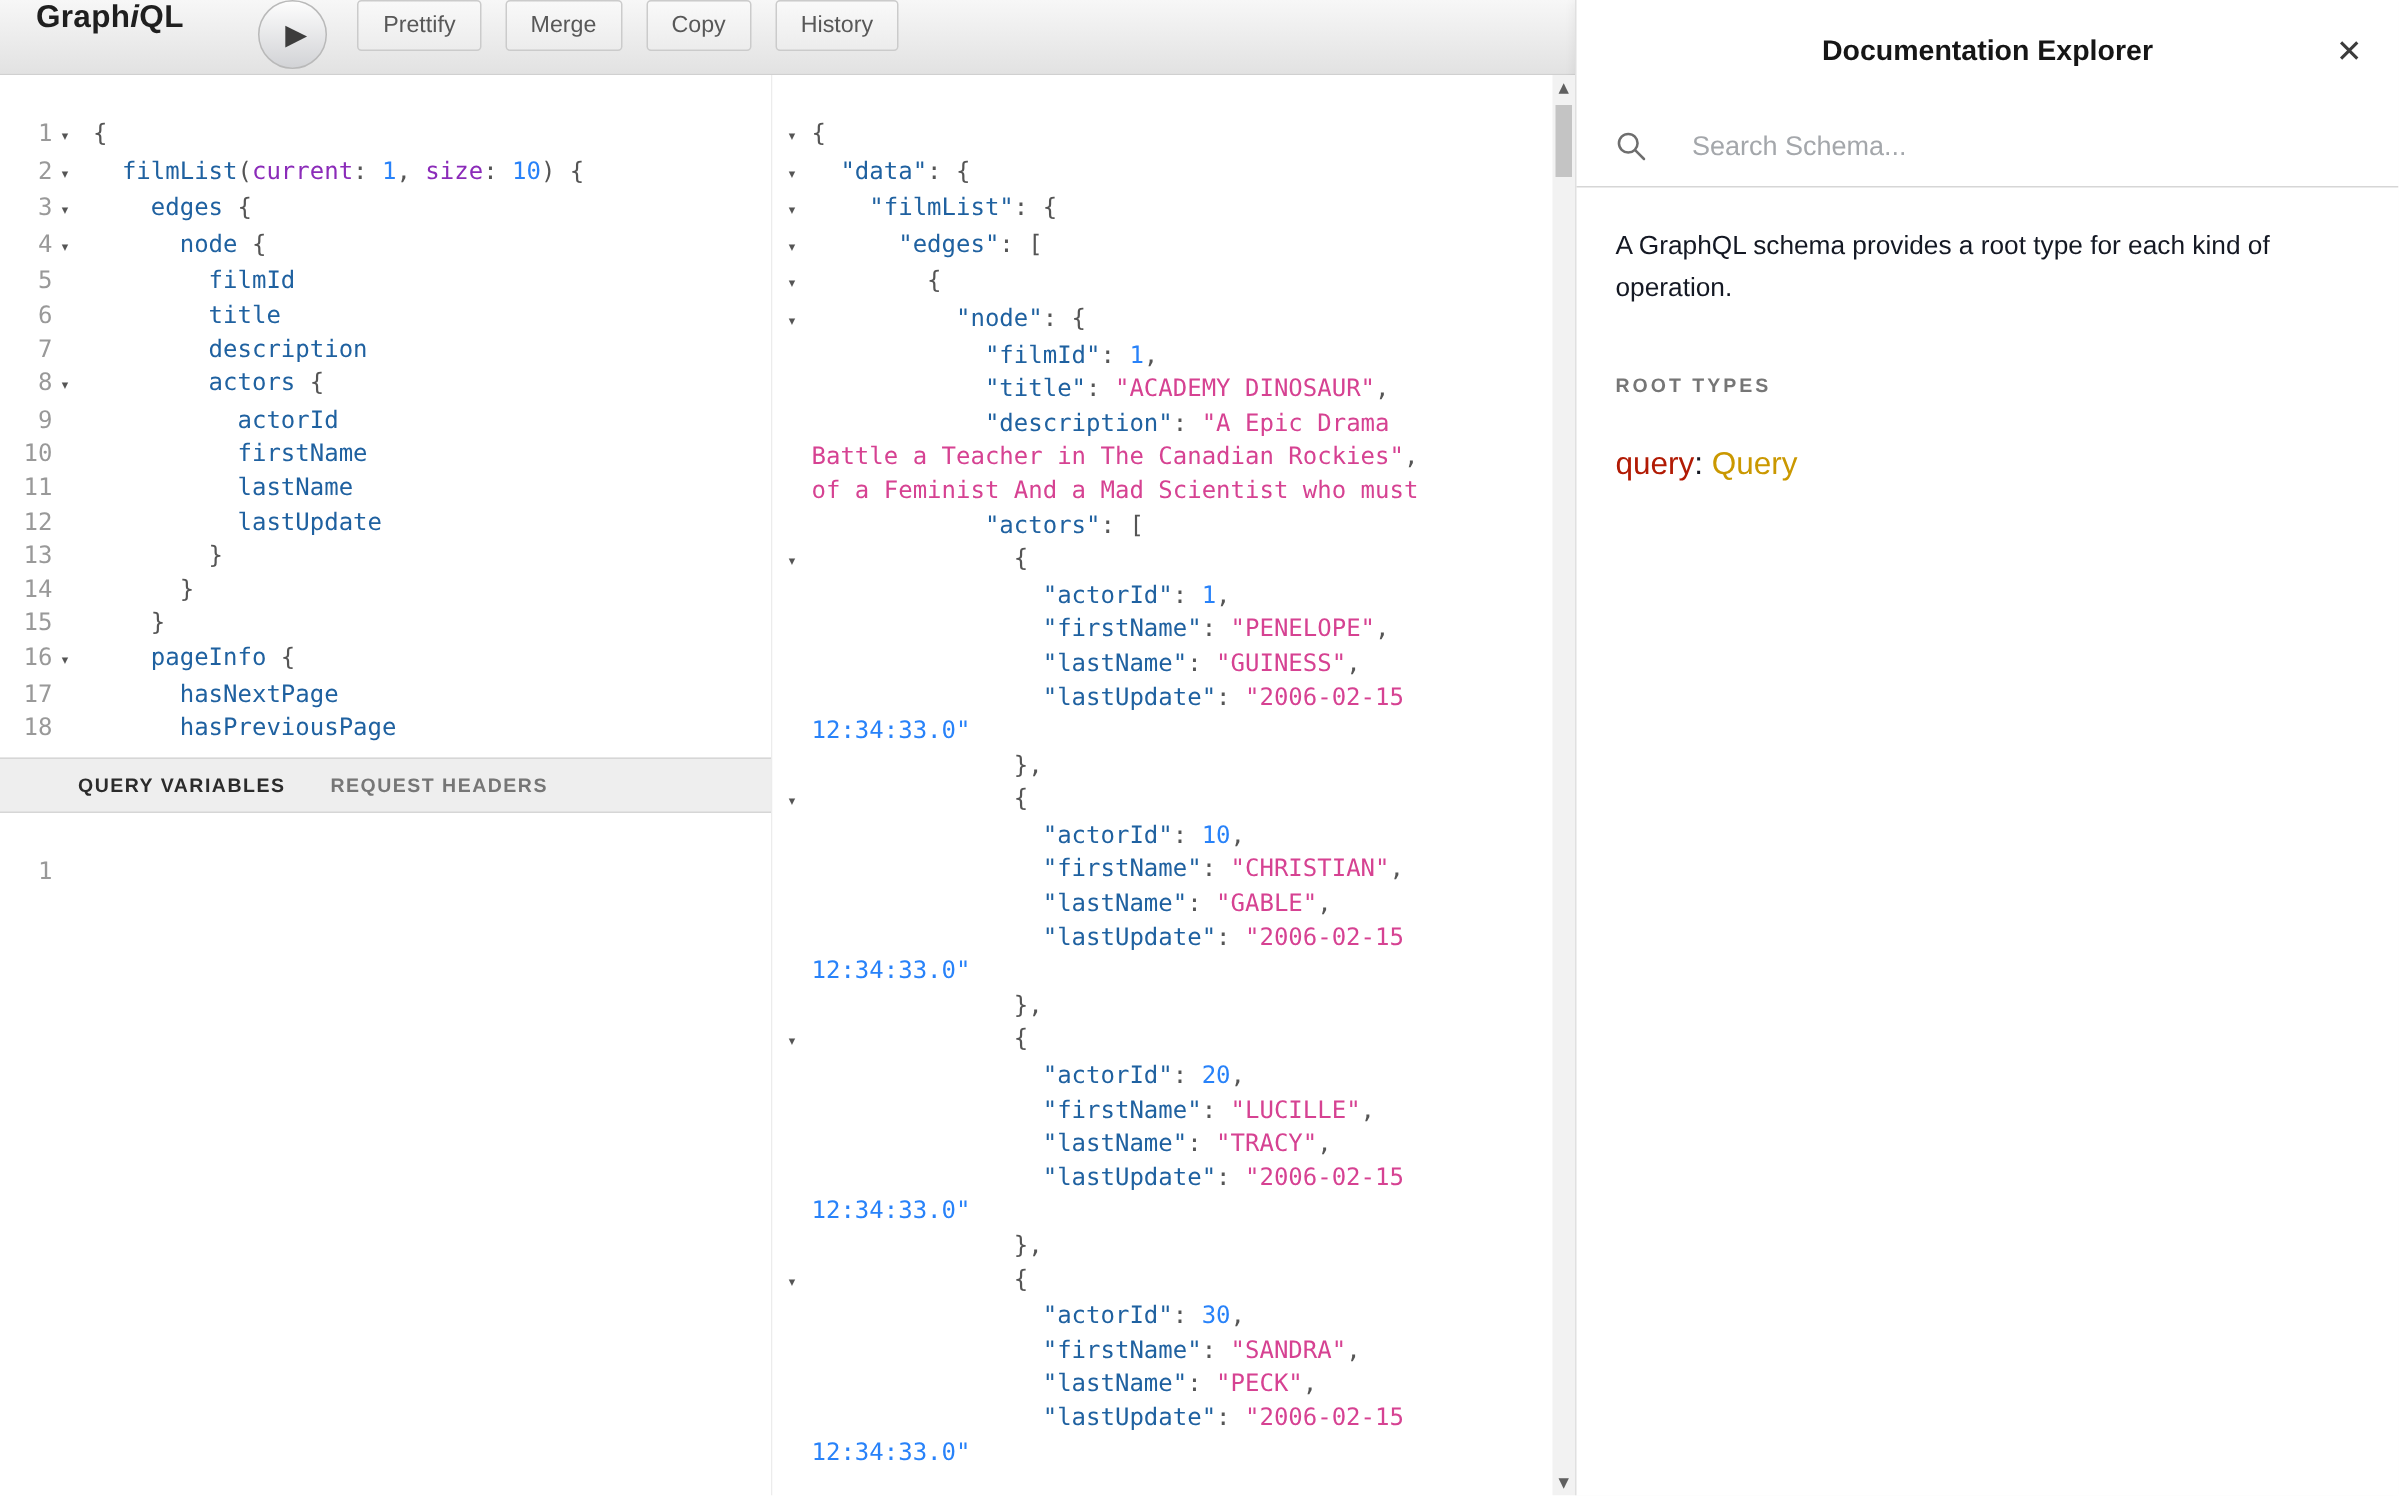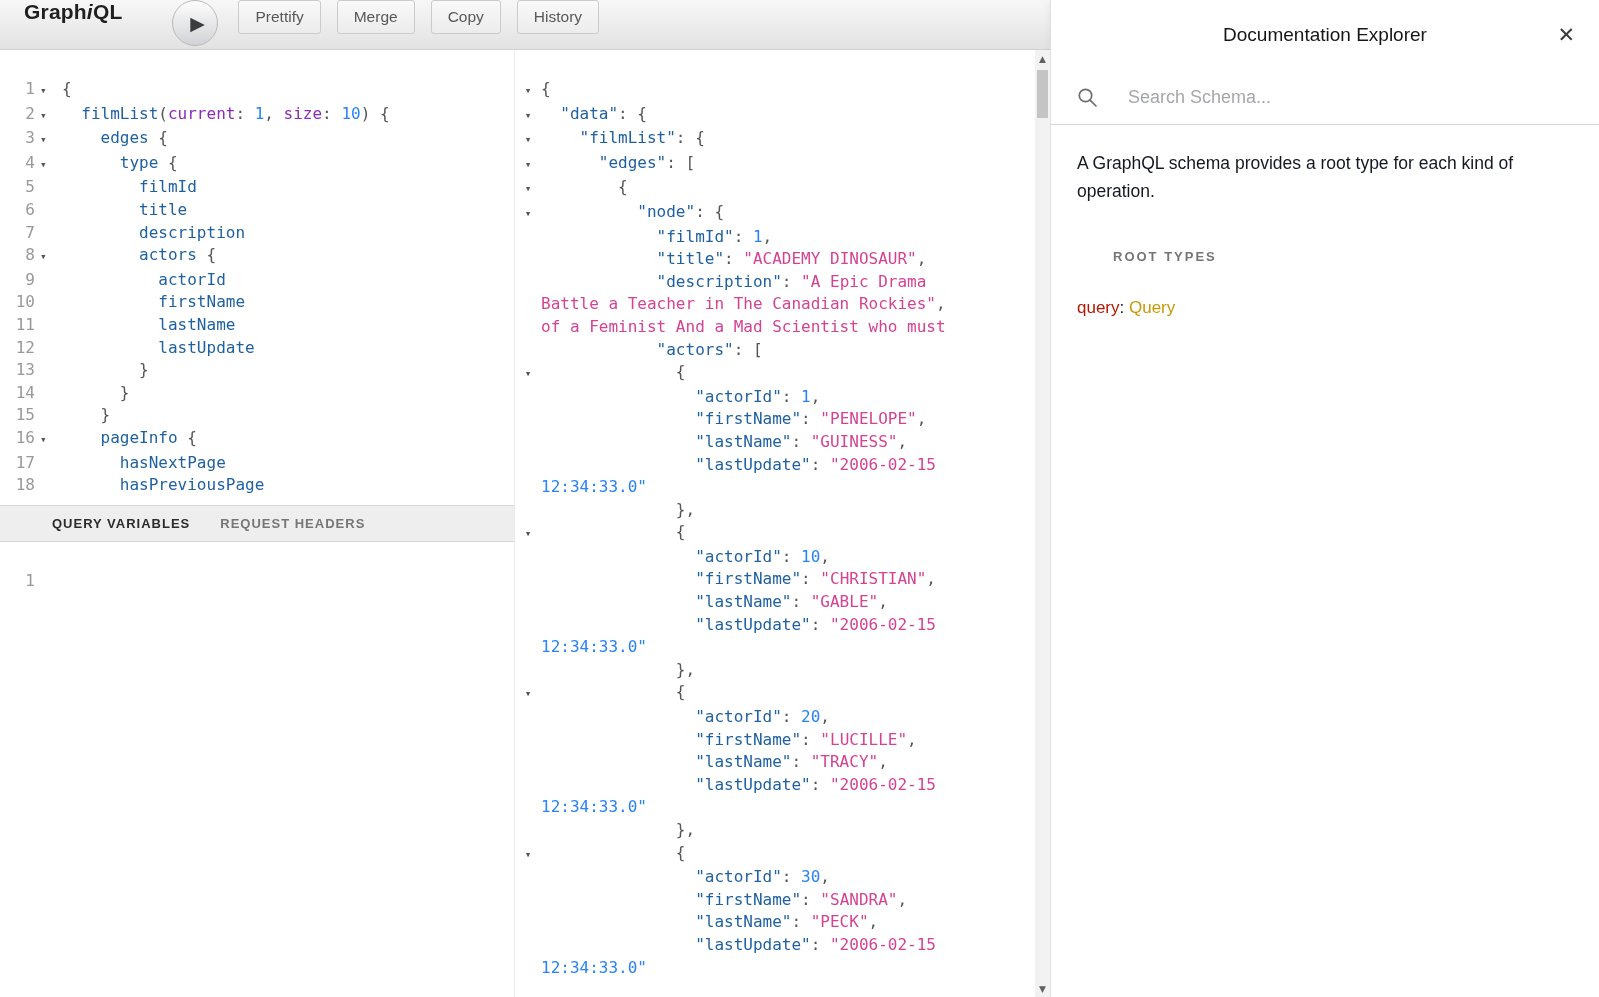--- a/index.html
+++ b/index.html
@@ -106,42 +106,42 @@
   .sb-thumb { position: absolute; top: 20px; left: 2px; width: 11px; height: 48px; background: #c4c4c4; cursor: pointer; }
 
   
   .doc-panel {
     width: 549px; flex: none; background: #fff;
     border-left: 1px solid #e0e0e0;
     box-shadow: -2px 0 6px rgba(0,0,0,0.04);
     display: flex; flex-direction: column;
   }
   .doc-header { height: 70px; flex: none; position: relative; display: flex; align-items: center; justify-content: center; }
-  .doc-title { font-size: 19px; font-weight: 400; color: #161616; }
+  .doc-title { font-size: 19px; font-weight: 700; color: #161616; }
   .doc-close {
     position: absolute; right: 24px; top: 50%; transform: translateY(-50%);
     font-size: 21px; color: #3c3c3c; cursor: pointer; line-height: 1;
     font-family: "DejaVu Sans", sans-serif;
   }
   .doc-search {
     height: 55px; flex: none;
     border-bottom: 1px solid var(--c-border, #d6d6d6);
     display: flex; align-items: center; padding: 0 26px; gap: 28px;
   }
   .doc-search svg { flex: none; display: block; }
   .doc-search input {
     flex: 1; border: none; outline: none; background: transparent;
     font-size: 18px; color: #141823; font-family: "Liberation Sans", sans-serif;
   }
   .doc-search input::placeholder { color: #a4a7ab; }
 
   .doc-content { padding: 24px 26px; }
   .doc-intro { margin: 0; font-size: 17.5px; line-height: 28px; color: #141823; max-width: 460px; }
-  .doc-section-title { margin-top: 44px; font-size: 13px; font-weight: 700; letter-spacing: 2px; color: #767676; margin-left: 36px; }
-  .doc-root-type { margin-top: 34px; font-size: 17px; }
+  .doc-section-title { margin-top: 44px; font-size: 13px; font-weight: 700; letter-spacing: 2px; color: #767676; }
+  .doc-root-type { margin-top: 34px; font-size: 21px; }
   .kw { color: var(--c-keyword, #B11A04); }
   .sep { color: #141823; }
   .type-link { color: var(--c-type-link, #CA9800); text-decoration: none; cursor: pointer; }
 </style>
 </head>
 <body>
 
 <div class="app">
 
   <div class="left-main">
@@ -159,21 +159,21 @@
         </div>
     </div>
 
     <div class="editors-row">
 
       <div class="query-pane">
         <div class="query-editor" id="query-editor">
             <div class="code-line"><span class="gut-num">1</span><span class="gut-fold">▾</span><span class="line-text"><span class="tk-pn">{</span></span></div>
             <div class="code-line"><span class="gut-num">2</span><span class="gut-fold">▾</span><span class="line-text"><span class="tk-pn">  </span><span class="tk-pr">filmList</span><span class="tk-pn">(</span><span class="tk-at">current</span><span class="tk-pn">: </span><span class="tk-nm">1</span><span class="tk-pn">, </span><span class="tk-at">size</span><span class="tk-pn">: </span><span class="tk-nm">10</span><span class="tk-pn">) {</span></span></div>
             <div class="code-line"><span class="gut-num">3</span><span class="gut-fold">▾</span><span class="line-text"><span class="tk-pr">    edges</span><span class="tk-pn"> {</span></span></div>
-            <div class="code-line"><span class="gut-num">4</span><span class="gut-fold">▾</span><span class="line-text"><span class="tk-pr">      type</span><span class="tk-pn"> {</span></span></div>
+            <div class="code-line"><span class="gut-num">4</span><span class="gut-fold">▾</span><span class="line-text"><span class="tk-pr">      node</span><span class="tk-pn"> {</span></span></div>
             <div class="code-line"><span class="gut-num">5</span><span class="gut-fold"></span><span class="line-text"><span class="tk-pr">        filmId</span></span></div>
             <div class="code-line"><span class="gut-num">6</span><span class="gut-fold"></span><span class="line-text"><span class="tk-pr">        title</span></span></div>
             <div class="code-line"><span class="gut-num">7</span><span class="gut-fold"></span><span class="line-text"><span class="tk-pr">        description</span></span></div>
             <div class="code-line"><span class="gut-num">8</span><span class="gut-fold">▾</span><span class="line-text"><span class="tk-pr">        actors</span><span class="tk-pn"> {</span></span></div>
             <div class="code-line"><span class="gut-num">9</span><span class="gut-fold"></span><span class="line-text"><span class="tk-pr">          actorId</span></span></div>
             <div class="code-line"><span class="gut-num">10</span><span class="gut-fold"></span><span class="line-text"><span class="tk-pr">          firstName</span></span></div>
             <div class="code-line"><span class="gut-num">11</span><span class="gut-fold"></span><span class="line-text"><span class="tk-pr">          lastName</span></span></div>
             <div class="code-line"><span class="gut-num">12</span><span class="gut-fold"></span><span class="line-text"><span class="tk-pr">          lastUpdate</span></span></div>
             <div class="code-line"><span class="gut-num">13</span><span class="gut-fold"></span><span class="line-text"><span class="tk-pn">        }</span></span></div>
             <div class="code-line"><span class="gut-num">14</span><span class="gut-fold"></span><span class="line-text"><span class="tk-pn">      }</span></span></div>

